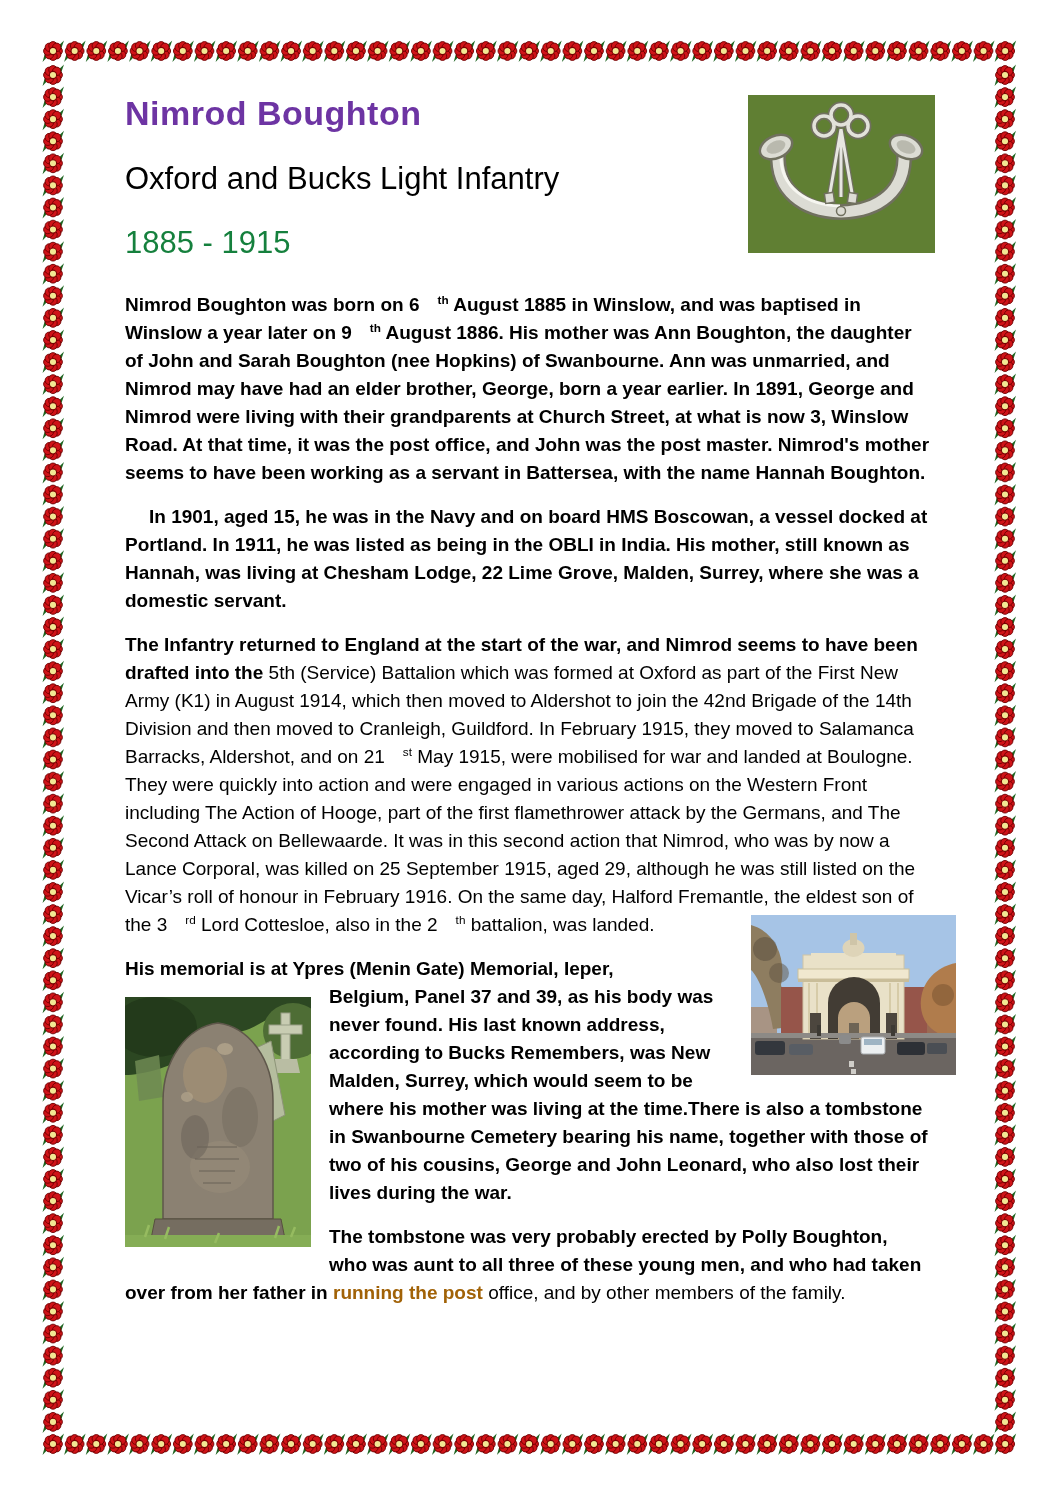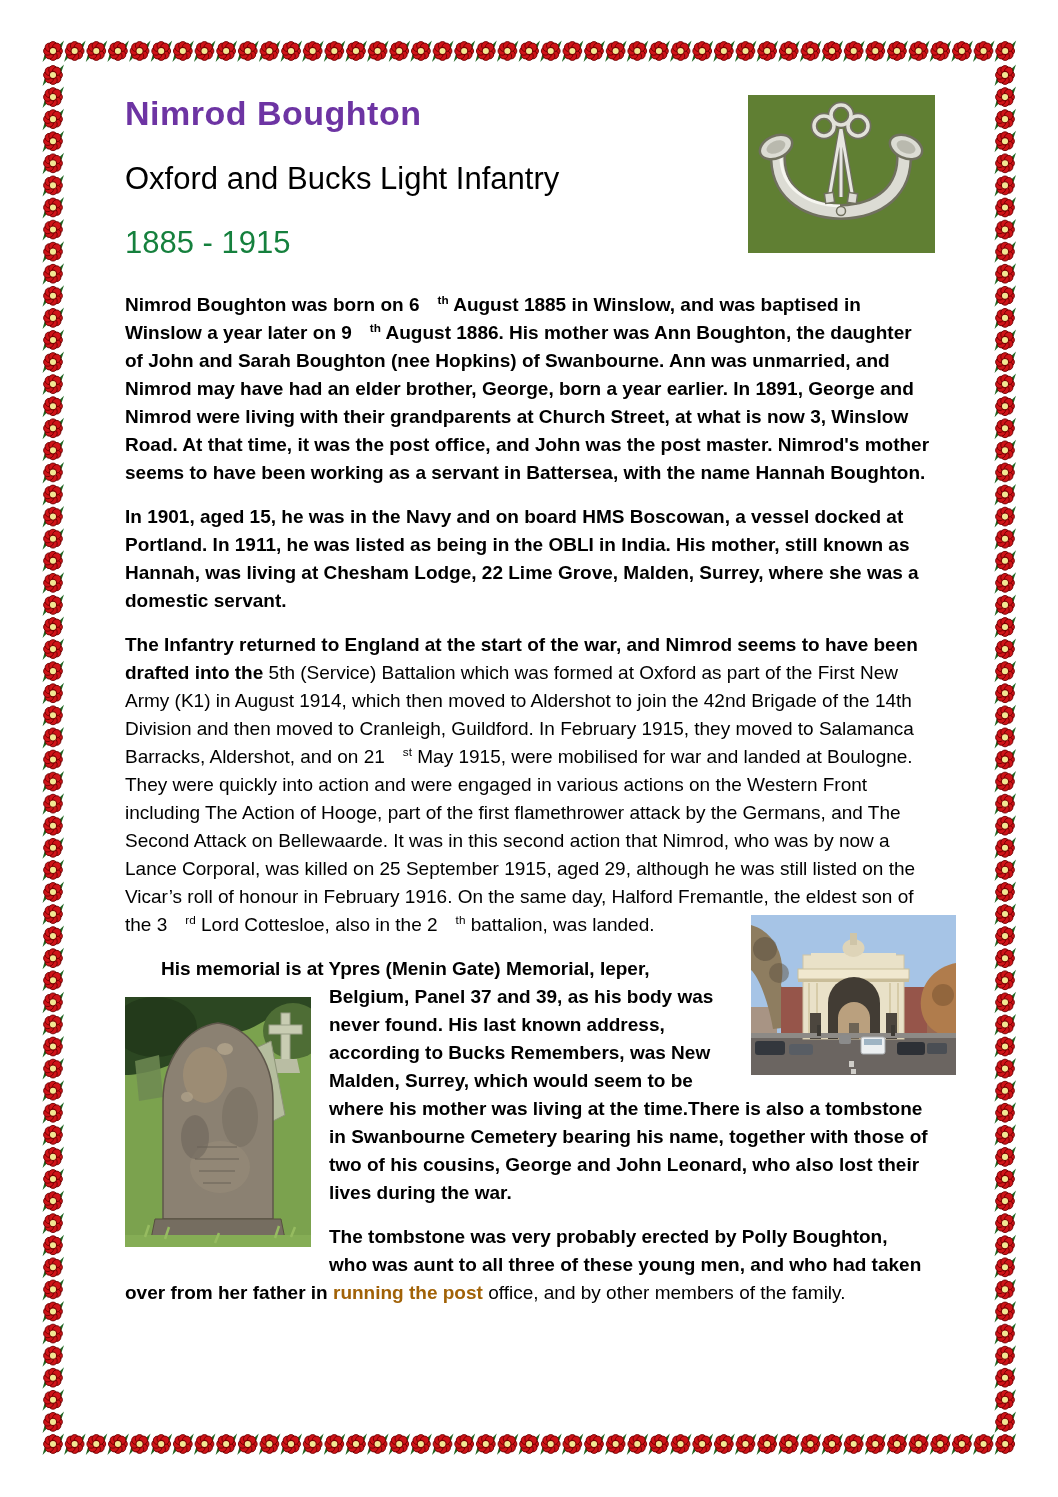--- a/index.html
+++ b/index.html
@@ -324,21 +324,21 @@
         <rect x="100" y="98" width="9" height="10" fill="#dcdcd4" stroke="#70705f" stroke-width="1.5" transform="rotate(8 104 103)"></rect>
         <circle cx="93" cy="116" r="4.5" fill="#dcdcd4" stroke="#70705f" stroke-width="1.5"></circle>
       </svg>
     </div>
 
     <p class="body-para">
       <span><span style="font-weight: bold;">Nimrod Boughton was born on 6</span><sup style="font-weight: bold;">th</sup><span style="font-weight: bold;"> August 1885 in Winslow, and was baptised in Winslow a year later on 9</span><sup style="font-weight: bold;">th</sup><span style="font-weight: bold;"> August 1886. His mother was Ann Boughton, the daughter of John and Sarah Boughton (nee Hopkins) of Swanbourne. Ann was unmarried, and Nimrod may have had an elder brother, George, born a year earlier. In 1891, George and Nimrod were living with their grandparents at Church Street, at what is now 3, Winslow Road. At that time, it was the post office, and John was the post master. Nimrod's mother seems to have been working as a servant in Battersea, with the name Hannah Boughton.</span></span>
     </p>
 
     <p class="body-para">
-      <span><span style="font-weight: bold;">In 1901, aged 15, he was in the Navy and on board HMS Boscowan, a vessel docked at Portland. In 1911, he was listed as being in the OBLI in India. His mother, still known as Hannah, was living at Chesham Lodge, 22 Lime Grove, Malden, Surrey, where she was a domestic servant.</span></span>
+      <span><span style="font-weight: bold; margin-left: 24px;">In 1901, aged 15, he was in the Navy and on board HMS Boscowan, a vessel docked at Portland. In 1911, he was listed as being in the OBLI in India. His mother, still known as Hannah, was living at Chesham Lodge, 22 Lime Grove, Malden, Surrey, where she was a domestic servant.</span></span>
     </p>
 
     <p class="body-para">
       <span><span style="font-weight: bold;">The Infantry returned to England at the start of the war, and Nimrod seems to have been drafted into the </span><span>5th (Service) Battalion which was formed at Oxford as part of the First New Army (K1) in August 1914, which then moved to Aldershot to join the 42nd Brigade of the 14th Division and then moved to Cranleigh, Guildford. In February 1915, they moved to Salamanca Barracks, Aldershot, and on 21</span><sup>st</sup><span> May 1915, were mobilised for war and landed at Boulogne. They were quickly into action and were engaged in various actions on the Western Front including The Action of Hooge, part of the first flamethrower attack by the Germans, and The Second Attack on Bellewaarde. It was in this second action that Nimrod, who was by now a Lance Corporal, was killed on 25 September 1915, aged 29, although he was still listed on the Vicar’s roll of honour in February 1916. On the same day, Halford Fremantle, the </span></span><span class="img-right">
           <svg width="205" height="160" viewBox="0 0 205 160">
         <rect width="205" height="160" fill="#a6c4e6"></rect>
         <rect x="0" y="118" width="205" height="42" fill="#6b6561"></rect>
         <rect x="0" y="92" width="26" height="28" fill="#a89484"></rect>
         <rect x="168" y="96" width="37" height="26" fill="#9a6a52"></rect>
         <path d="M0,10 C22,16 36,40 30,70 L40,112 L22,114 C16,80 6,60 0,55 Z" fill="#8e7d60"></path>
@@ -370,21 +370,21 @@
         <rect x="113" y="124" width="18" height="6" fill="#9fb4c4"></rect>
         <rect x="146" y="127" width="28" height="13" rx="3" fill="#2d3036"></rect>
         <rect x="176" y="128" width="20" height="11" rx="2" fill="#4a4e54"></rect>
         <rect x="66" y="110" width="4" height="11" fill="#3d3a34"></rect>
         <rect x="140" y="110" width="4" height="11" fill="#3d3a34"></rect>
       </svg>
         </span><span><span>eldest son of the 3</span><sup>rd</sup><span> Lord Cottesloe, also in the 2</span><sup>th</sup><span> battalion, was landed.</span></span>
     </p>
 
     <p class="body-para">
-      <span><span style="font-weight: bold; margin-left: 36px;">His memorial is at Ypres (Menin Gate) Memorial, Ieper,</span></span><br>
+      <span><span style="font-weight: bold;">His memorial is at Ypres (Menin Gate) Memorial, Ieper,</span></span><br>
       <span class="img-left">
           <svg width="186" height="250" viewBox="0 0 186 250">
         <rect width="186" height="250" fill="#7ba24e"></rect>
         <path d="M0,0 L186,0 L186,14 C150,10 140,28 118,34 C86,44 60,64 34,72 C20,76 8,78 0,78 Z" fill="#2c4722"></path>
         <ellipse cx="30" cy="30" rx="42" ry="30" fill="#233a1b"></ellipse>
         <ellipse cx="168" cy="34" rx="30" ry="28" fill="#4e6d35"></ellipse>
         <rect x="156" y="16" width="9" height="48" fill="#c8ccb2" stroke="#979d85" stroke-width="1"></rect>
         <rect x="144" y="28" width="33" height="9" fill="#c8ccb2" stroke="#979d85" stroke-width="1"></rect>
         <path d="M150,62 L172,62 L175,76 L147,76 Z" fill="#b9bda3"></path>
         <path d="M116,58 L146,44 L160,118 L132,132 Z" fill="#b5bd9e" stroke="#8d9478" stroke-width="1"></path>

